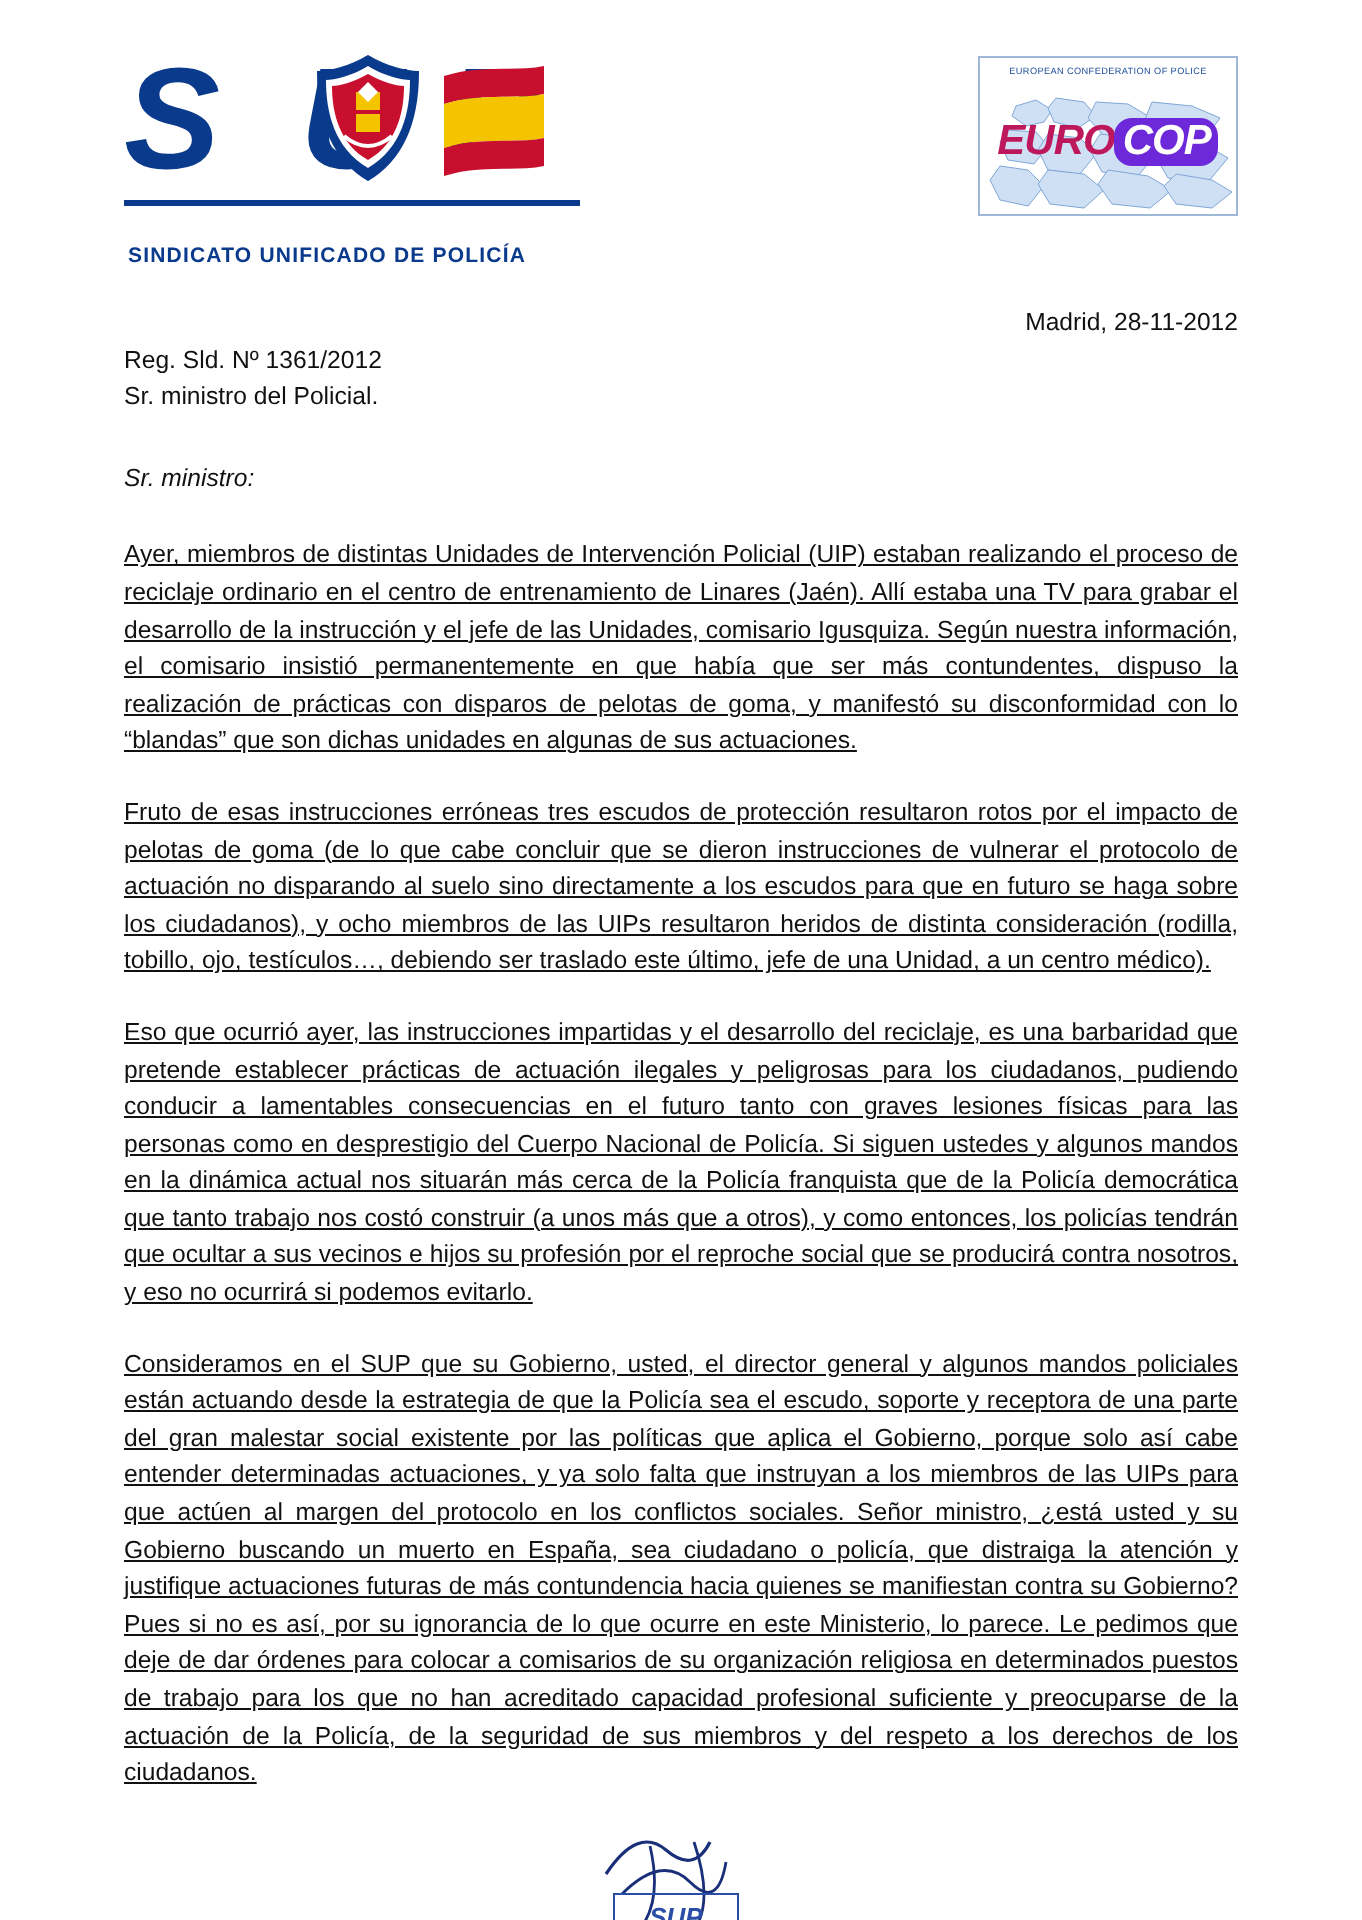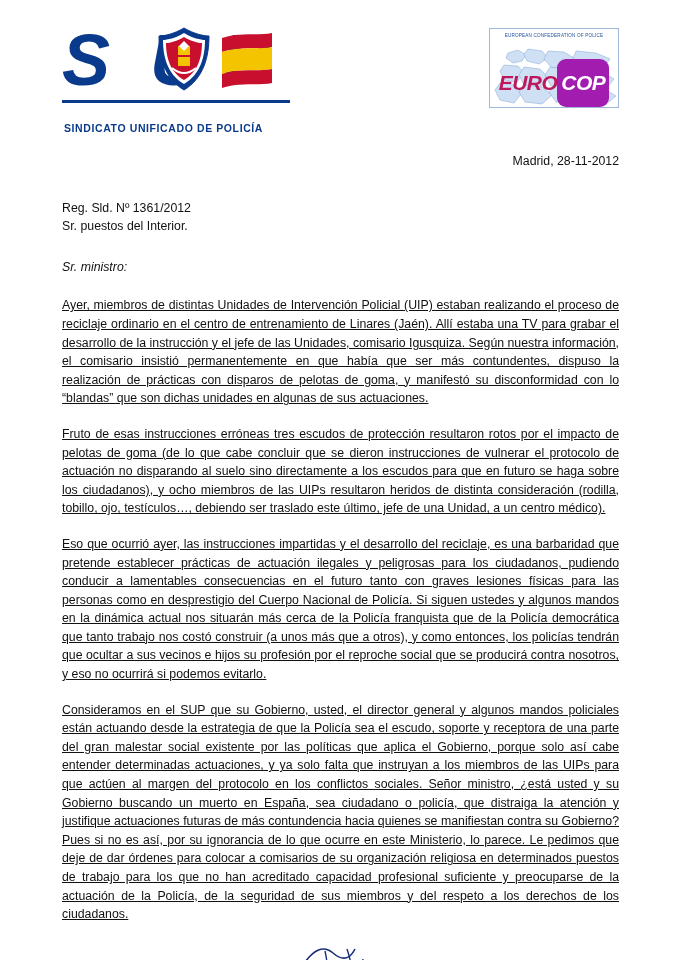--- a/index.html
+++ b/index.html
@@ -119,37 +119,37 @@
     width: 128px;
     text-align: center;
     font-weight: bold;
     font-style: italic;
     font-size: 21px;
     letter-spacing: -0.5px;
   }
   .eurocop-euro { color: #be185d; }
   .eurocop-cop {
     color: #ffffff;
-    background: #a21caf;
-    padding: 12px 4px;
+    background: #6d28d9;
+    padding: 0 4px;
     border-radius: 9px;
     display: inline-block;
   }
 
   
   .content {
     position: relative;
     padding: 0 62px;
     font-size: 12.3px;
     line-height: 18.6px;
   }
   .date-line {
     text-align: right;
     margin-top: 12px;
-    margin-bottom: 28px;
+    margin-bottom: 0;
     font-size: 12.3px;
   }
   .reg-line { margin: 0; }
   .reg-line2 { margin: 0 0 22px 0; }
   .salutation { margin: 0 0 20px 0; font-style: italic; }
   p.para {
     margin: 0 0 17px 0;
     text-align: justify;
     text-decoration: underline;
   }
@@ -232,21 +232,21 @@
         <span class="eurocop-euro">EURO</span><span class="eurocop-cop">COP</span>
       </div>
     </div>
   </div>
 
   <div class="content">
 
     <div class="date-line">Madrid, 28-11-2012</div>
 
     <p class="reg-line">Reg. Sld. Nº 1361/2012</p>
-    <p class="reg-line2">Sr. puestos del Interior.</p>
+    <p class="reg-line2">Sr. ministro del Policial.</p>
 
     <p class="salutation">Sr. ministro:</p>
 
     <p class="para">Ayer, miembros de distintas Unidades de Intervención Policial (UIP) estaban realizando el proceso de reciclaje ordinario en el centro de entrenamiento de Linares (Jaén). Allí estaba una TV para grabar el desarrollo de la instrucción y el jefe de las Unidades, comisario Igusquiza.  Según nuestra información, el comisario insistió permanentemente en que había que ser más contundentes, dispuso la realización de prácticas con disparos de pelotas de goma, y manifestó su disconformidad con lo “blandas” que son dichas unidades en algunas de sus actuaciones.</p>
     <p class="para">Fruto de esas instrucciones erróneas tres escudos de protección resultaron rotos por el impacto de pelotas de goma (de lo que cabe concluir que se dieron instrucciones de vulnerar el protocolo de actuación no disparando al suelo sino directamente a los escudos para que en futuro se haga sobre los ciudadanos), y ocho miembros de las UIPs resultaron heridos de distinta consideración (rodilla, tobillo, ojo, testículos…, debiendo ser traslado este último, jefe de una Unidad, a un centro médico).</p>
     <p class="para">Eso que ocurrió ayer, las instrucciones impartidas y el desarrollo del reciclaje, es una barbaridad que pretende establecer prácticas de actuación ilegales y peligrosas para los ciudadanos, pudiendo conducir a lamentables consecuencias en el futuro tanto con graves lesiones físicas para las personas como en desprestigio del Cuerpo Nacional de Policía. Si siguen ustedes y algunos mandos en la dinámica actual nos situarán más cerca de la Policía franquista que de la Policía democrática que tanto trabajo nos costó construir (a unos más que a otros), y como entonces, los policías tendrán que ocultar a sus vecinos e hijos su profesión por el reproche social que se producirá contra nosotros, y eso no ocurrirá si podemos evitarlo.</p>
     <p class="para">Consideramos en el SUP que su Gobierno, usted, el director general y algunos mandos policiales están actuando desde la estrategia de que la Policía sea el escudo, soporte y receptora de una parte del gran malestar social existente por las políticas que aplica el Gobierno, porque solo así cabe entender determinadas actuaciones, y ya solo falta que instruyan a los miembros de las UIPs para que actúen al margen del protocolo en los conflictos sociales. Señor ministro, ¿está usted y su Gobierno buscando un muerto en España, sea ciudadano o policía, que distraiga la atención y justifique actuaciones futuras de más contundencia hacia quienes se manifiestan contra su Gobierno? Pues si no es así, por su ignorancia de lo que ocurre en este Ministerio, lo parece. Le pedimos que deje de dar órdenes para colocar a comisarios de su organización religiosa en determinados puestos de trabajo para los que no han acreditado capacidad profesional suficiente y preocuparse de la actuación de la Policía, de la seguridad de sus miembros y del respeto a los derechos de los ciudadanos.</p>
 
 
     <div class="sig-block">

